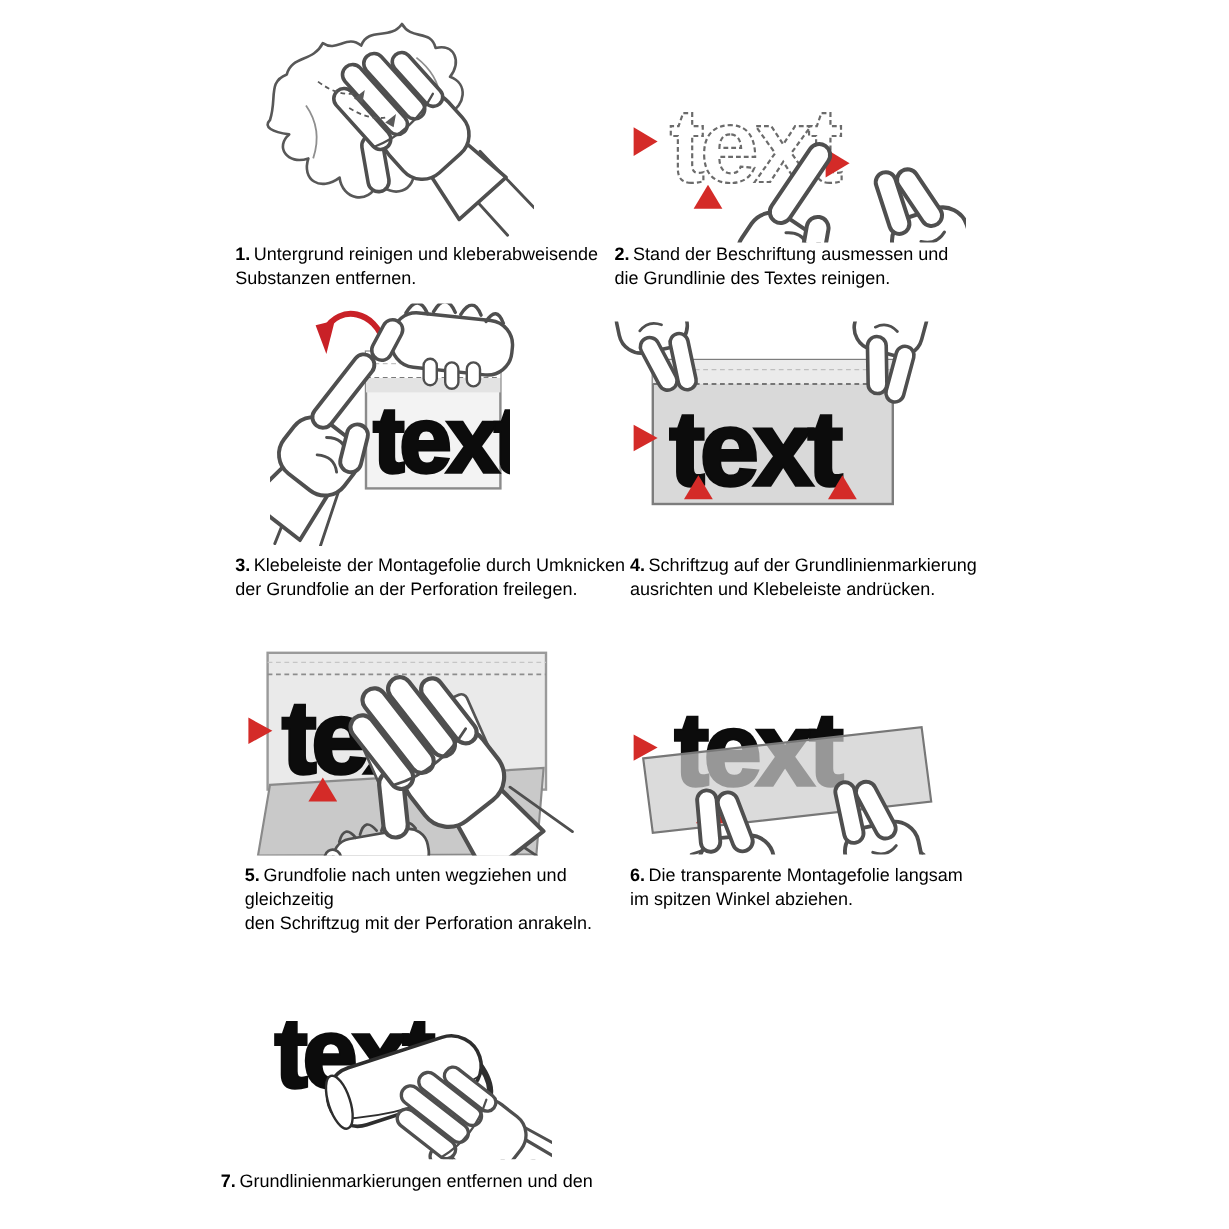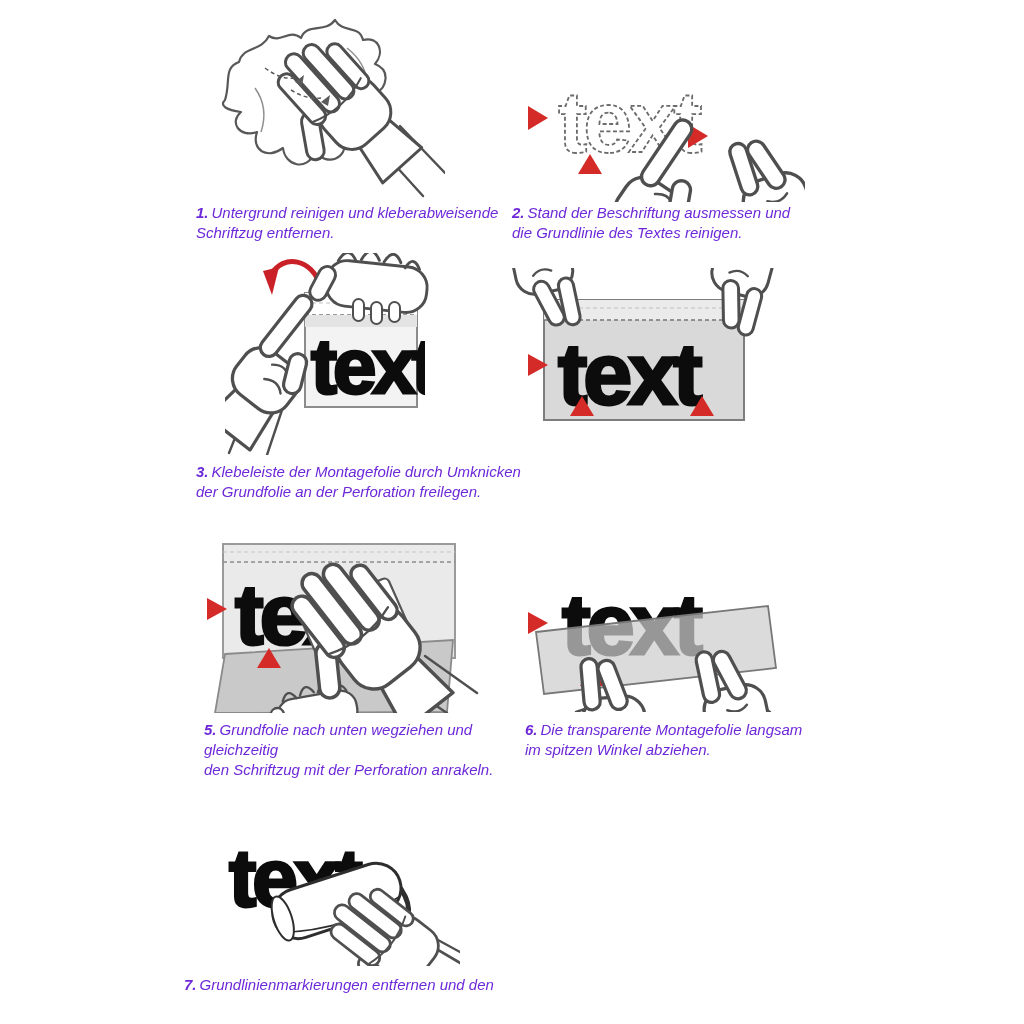--- a/index.html
+++ b/index.html
@@ -1,21 +1,21 @@
 <!DOCTYPE html>
 <html><head>
 <meta charset="utf-8">
 <style>
   html,body{margin:0;padding:0;background:#ffffff;}
   #canvas{position:relative;width:1024px;height:1024px;background:#ffffff;overflow:hidden;
           font-family:"Liberation Sans",sans-serif;}
   .illo{position:absolute;}
   .illo svg{display:block;width:100%;height:100%;overflow:hidden;}
-  .cap{position:absolute;width:345px;font-size:15px;line-height:20px;color:#6d28d9;
-       font-family:"Liberation Sans",sans-serif;font-style:italic;}
+  .cap{position:absolute;width:345px;font-size:15px;line-height:20px;color:#000000;
+       font-family:"Liberation Sans",sans-serif;}
   .cap .num{font-weight:bold;margin-right:3px;}
   
   .word{font-family:"Liberation Sans",sans-serif;font-weight:bold;}
   .solid{fill:#0c0c0c;stroke:#0c0c0c;stroke-width:3;paint-order:stroke;}
   .dotted{fill:#ffffff;stroke:#6b6b6b;stroke-width:1.8;stroke-dasharray:4 2.5;}
   .tri{fill:#d42b28;}
   .ln{stroke:#4f4f4f;stroke-width:2.4;fill:none;stroke-linecap:round;}
 </style>
 </head>
 <body>
@@ -165,30 +165,34 @@
         <ellipse cx="67" cy="91" rx="9" ry="23" fill="#ffffff" stroke="#2e2e2e" stroke-width="2"></ellipse>
         <rect x="170" y="126" width="16" height="30" rx="7" fill="#ffffff" stroke="#2e2e2e" stroke-width="2.6" transform="rotate(-28 178 140)"></rect>
       </g>
       <path class="ln" d="M 196,142 L 232,158 M 214,126 L 247,144"></path>
       <use href="#hand-open" transform="translate(184,134) rotate(-52) scale(1.15)"></use>
     </svg>
   </div>
 
   <div class="cap" style="left:196px;top:203px">
     <span class="num">1.</span><span>Untergrund reinigen und kleberabweisende</span><br>
-    <span>Schriftzug entfernen.</span>
+    <span>Substanzen entfernen.</span>
   </div>
   <div class="cap" style="left:512px;top:203px">
     <span class="num">2.</span><span>Stand der Beschriftung ausmessen und</span><br>
     <span>die Grundlinie des Textes reinigen.</span>
   </div>
   <div class="cap" style="left:196px;top:462px">
     <span class="num">3.</span><span>Klebeleiste der Montagefolie durch Umknicken</span><br>
     <span>der Grundfolie an der Perforation freilegen.</span>
   </div>
+  <div class="cap" style="left:525px;top:462px">
+    <span class="num">4.</span><span>Schriftzug auf der Grundlinienmarkierung</span><br>
+    <span>ausrichten und Klebeleiste andrücken.</span>
+  </div>
   <div class="cap" style="left:204px;top:720px">
     <span class="num">5.</span><span>Grundfolie nach unten wegziehen und gleichzeitig</span><br>
     <span>den Schriftzug mit der Perforation anrakeln.</span>
   </div>
   <div class="cap" style="left:525px;top:720px">
     <span class="num">6.</span><span>Die transparente Montagefolie langsam</span><br>
     <span>im spitzen Winkel abziehen.</span>
   </div>
   <div class="cap" style="left:184px;top:975px">
     <span class="num">7.</span><span>Grundlinienmarkierungen entfernen und den</span><br>

